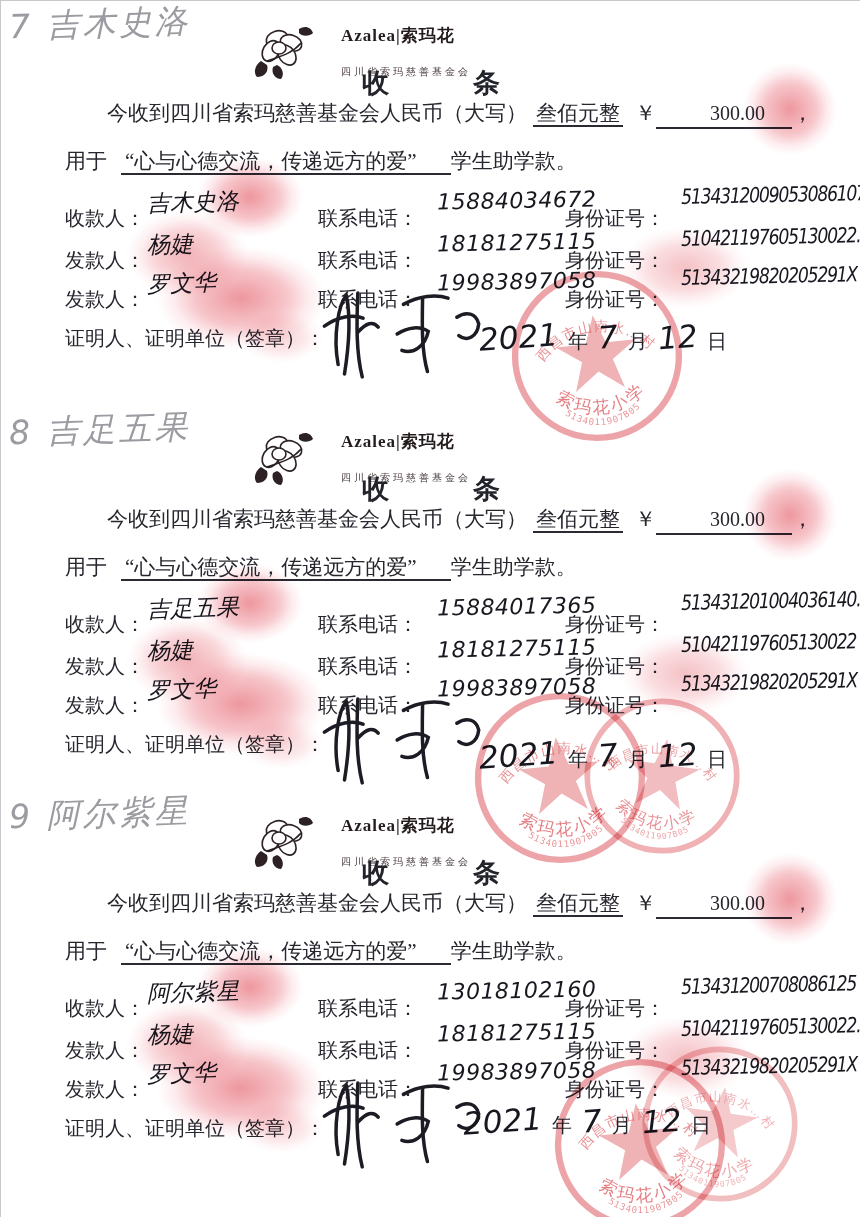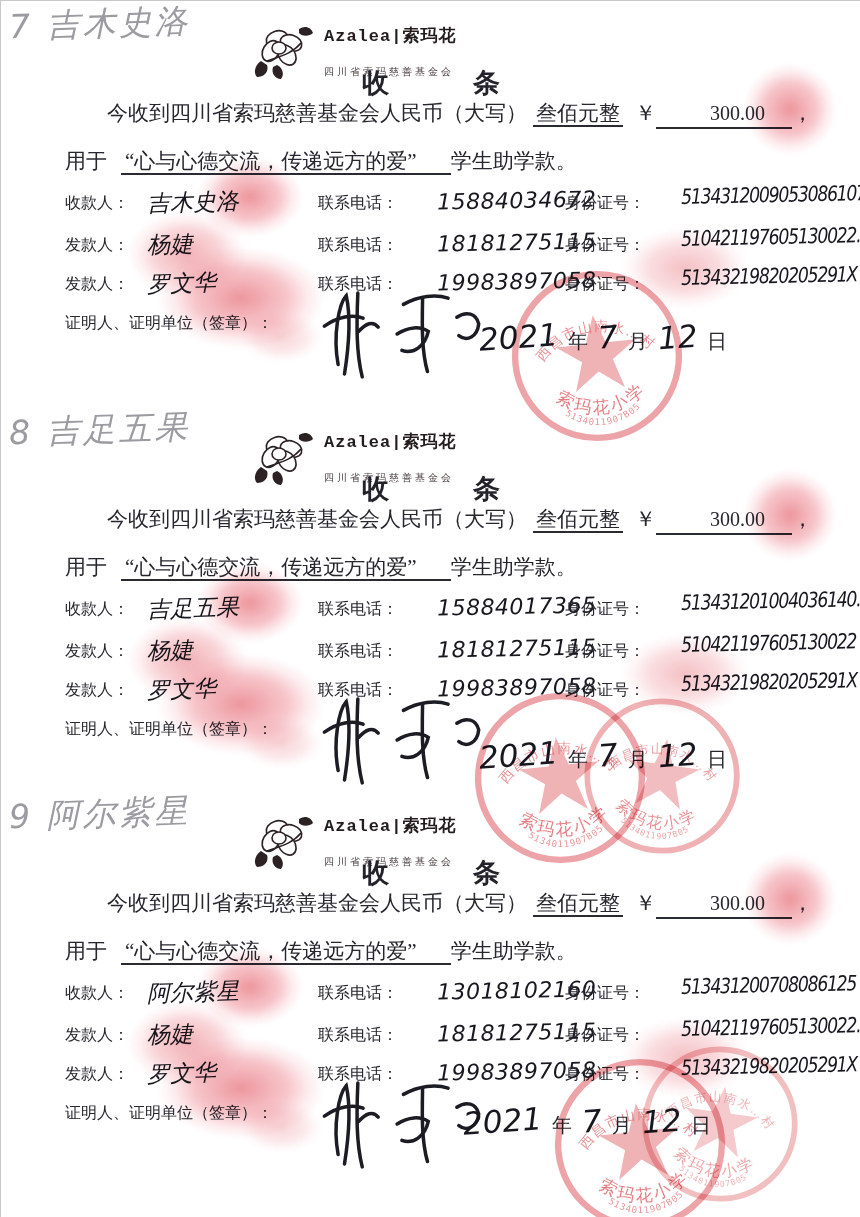--- a/index.html
+++ b/index.html
@@ -12,21 +12,21 @@
   .r0{height:406px}.r1{height:384px}.r2{height:427px}
 
   
   .annotation{
     position:absolute;left:8px;top:6px;font-size:33px;line-height:1;
     color:#9b9ba1;font-family:"DejaVu Sans",sans-serif;font-style:italic;
     letter-spacing:3px;transform:rotate(-2deg);white-space:nowrap;
   }
 
   
-  .logo{position:absolute;left:246px;top:20px;display:flex;align-items:center;gap:3px;font-family:Liberation Mono, monospace;}
+  .logo{position:absolute;left:246px;top:20px;display:flex;align-items:center;gap:20px;}
   .flower{width:74px;height:60px;}
   .brand-name{font-size:17px;font-weight:700;color:#241c1c;letter-spacing:1px;}
   .brand-sub{font-size:10px;color:#4a3c3e;letter-spacing:3px;margin-top:18px;}
 
   
   .title{
     position:absolute;left:0;right:0;top:46px;margin:18px;text-align:center;
     font-size:27px;font-weight:700;letter-spacing:84px;padding-left:84px;color:#23232b;
   }
 
@@ -37,21 +37,21 @@
   .u{border-bottom:2px solid #2a2a32;padding:0 3px;font-family:Liberation Serif, serif;}
   .caps{margin-left:6px;}
   .cur{margin-left:12px;}
   .amt{display:inline-block;min-width:116px;padding:0 8px 0 12px;font-size:20px;}
   .purpose{margin-left:14px;padding:0 34px 0 4px;}
   .suffix{}
 
   
   .row{position:absolute;left:64px;right:6px;height:46px;}
   .row-payee{top:184px}.row-payer1{top:226px}.row-payer2{top:265px}.row-witness{top:304px}
-  .lab{position:absolute;top:8px;font-size:16px;white-space:nowrap;}
+  .lab{position:absolute;top:20px;font-size:20px;white-space:nowrap;}
   .l1{left:0}.l2{left:253px}.l3{left:500px}
   .hw{font-family:"DejaVu Sans",sans-serif;font-style:italic;color:#17171f;white-space:nowrap;}
   .val-name{position:absolute;left:82px;top:2px;font-size:23px;transform:rotate(-2deg);}
   .val-phone{position:absolute;left:372px;top:3px;font-size:22px;letter-spacing:.5px;transform:rotate(-1deg);}
   .val-id{position:absolute;left:616px;top:0;font-size:21px;letter-spacing:-1.5px;
           transform:scaleX(.82) rotate(-1deg);transform-origin:left top;}
   .row-witness .lab{left:0}
   .signature{position:absolute;left:250px;top:-26px;width:205px;height:104px;transform:rotate(-3deg);}
 
   

